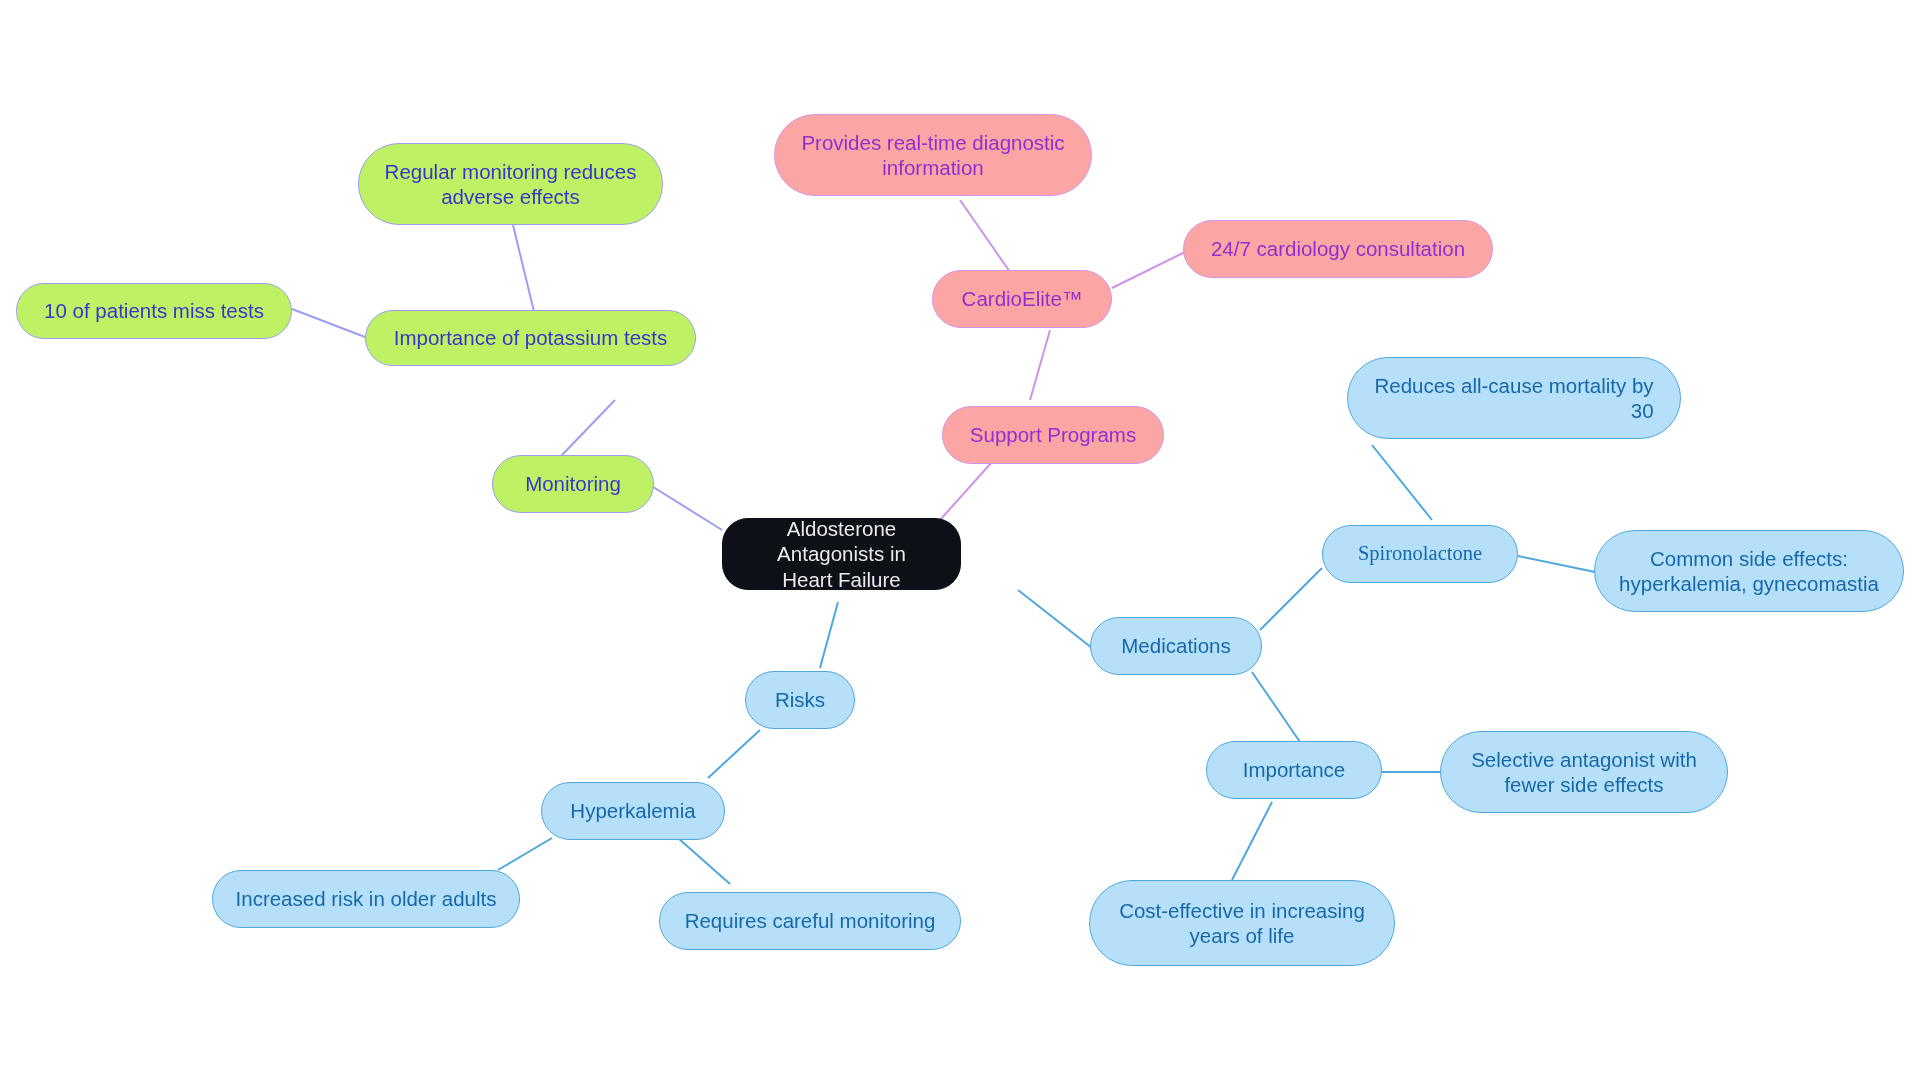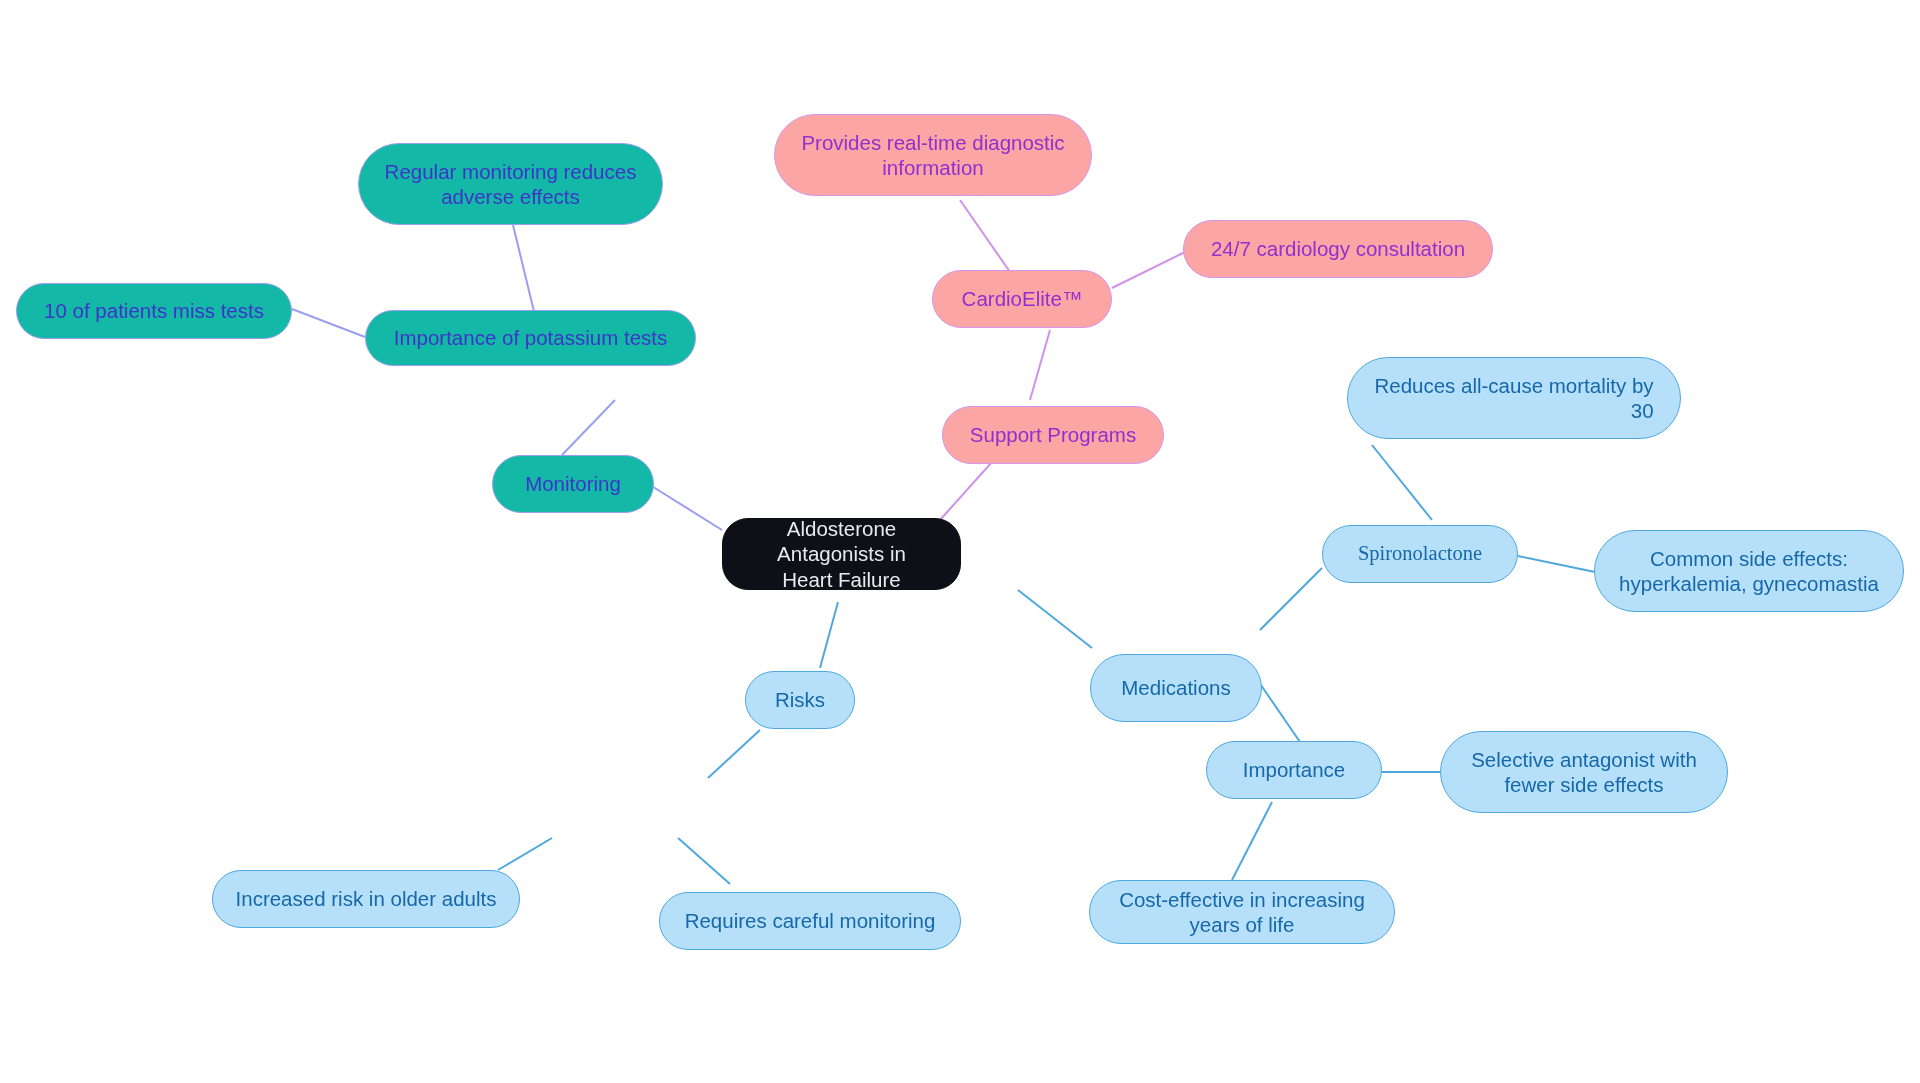--- a/index.html
+++ b/index.html
@@ -52,21 +52,21 @@
   }
   
   .n-blue {
     background: #b6e0fa;
     border-color: #4fa8dd;
     color: #1668a8;
     font-size: 20.5px;
   }
   
   .n-purple {
-    background: #14b8a6;
+    background: #bef264;
     border-color: #9b9ef0;
     color: #3d35c9;
     font-size: 20.5px;
   }
   
   .n-pink {
     background: #fca5a5;
     border-color: #d496ec;
     color: #9030cf;
     font-size: 20.5px;
@@ -135,21 +135,21 @@
 
   <div class="node n-pink" style="left:774px; top:114px; width:318px; height:82px;">
     <span>Provides real-time diagnostic
 information</span>
   </div>
 
   <div class="node n-pink" style="left:1183px; top:220px; width:310px; height:58px;">
     <span>24/7 cardiology consultation</span>
   </div>
 
-  <div class="node n-blue" style="left:1090px; top:654px; width:172px; height:68px;">
+  <div class="node n-blue" style="left:1090px; top:617px; width:172px; height:58px;">
     <span>Medications</span>
   </div>
 
   <div class="node n-blue" style="left:1322px; top:525px; width:196px; height:58px;font-family:Liberation Serif, serif;">
     <span>Spironolactone</span>
   </div>
 
   <div class="node n-blue" style="left:1347px; top:357px; width:334px; height:82px;text-align:right;">
     <span>Reduces all-cause mortality by
 30</span>
@@ -162,29 +162,32 @@
 
   <div class="node n-blue" style="left:1206px; top:741px; width:176px; height:58px;">
     <span>Importance</span>
   </div>
 
   <div class="node n-blue" style="left:1440px; top:731px; width:288px; height:82px;">
     <span>Selective antagonist with
 fewer side effects</span>
   </div>
 
-  <div class="node n-blue" style="left:1089px; top:880px; width:306px; height:64px;">
+  <div class="node n-blue" style="left:1089px; top:880px; width:306px; height:86px;">
     <span>Cost-effective in increasing
 years of life</span>
   </div>
 
   <div class="node n-blue" style="left:745px; top:671px; width:110px; height:58px;">
     <span>Risks</span>
   </div>
 
+  <div class="node n-blue" style="left:541px; top:782px; width:184px; height:58px;">
+    <span>Hyperkalemia</span>
+  </div>
 
   <div class="node n-blue" style="left:212px; top:870px; width:308px; height:58px;">
     <span>Increased risk in older adults</span>
   </div>
 
   <div class="node n-blue" style="left:659px; top:892px; width:302px; height:58px;">
     <span>Requires careful monitoring</span>
   </div>
 
 </div>

